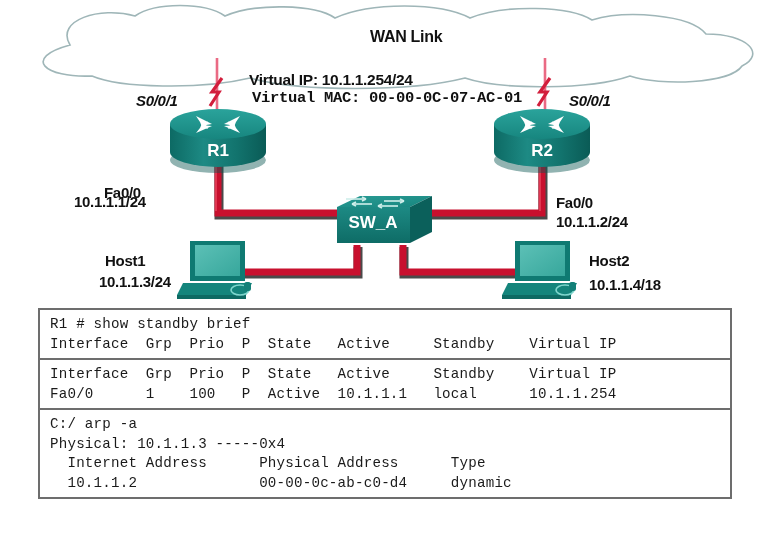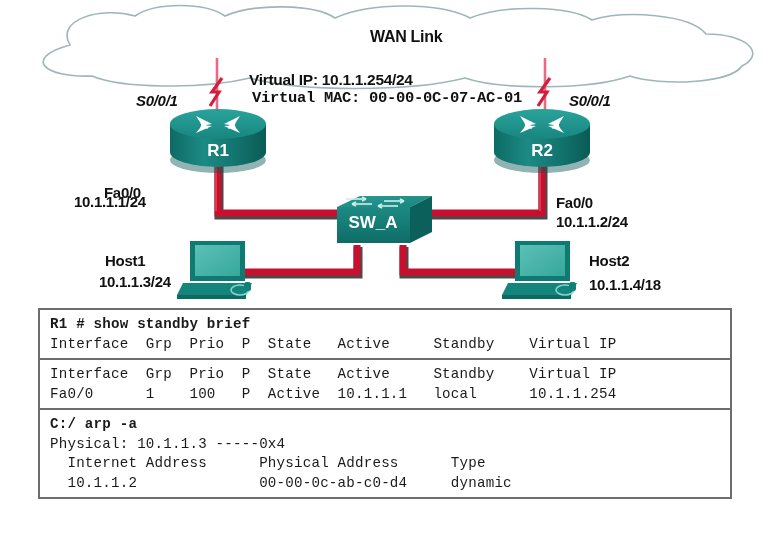--- a/index.html
+++ b/index.html
@@ -54,21 +54,21 @@
   .console-panel:last-child { border-bottom: none; border-radius: 9px; }
 
   .term-line {
     font-family: "Liberation Mono", monospace;
     font-size: 14.2px;
     line-height: 19.5px;
     color: #1a1a1a;
     white-space: pre;
     letter-spacing: 0.2px;
   }
-  .term-line.cmd { font-weight: bold; }
+  .term-line.cmd { font-weight: normal; }
 </style>
 </head>
 <body>
 
 <svg id="topology" viewBox="0 0 768 306">
   <defs>
     <linearGradient id="gRouterTop" x1="0" y1="0" x2="0" y2="1">
       <stop offset="0%" stop-color="#2aa39b"></stop>
       <stop offset="100%" stop-color="#17867f"></stop>
     </linearGradient>

